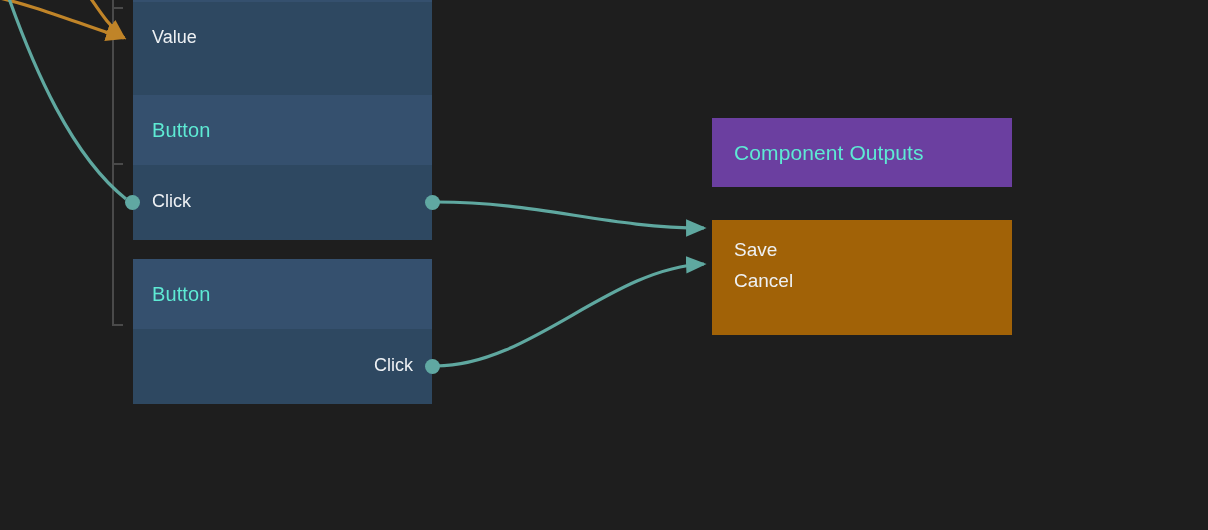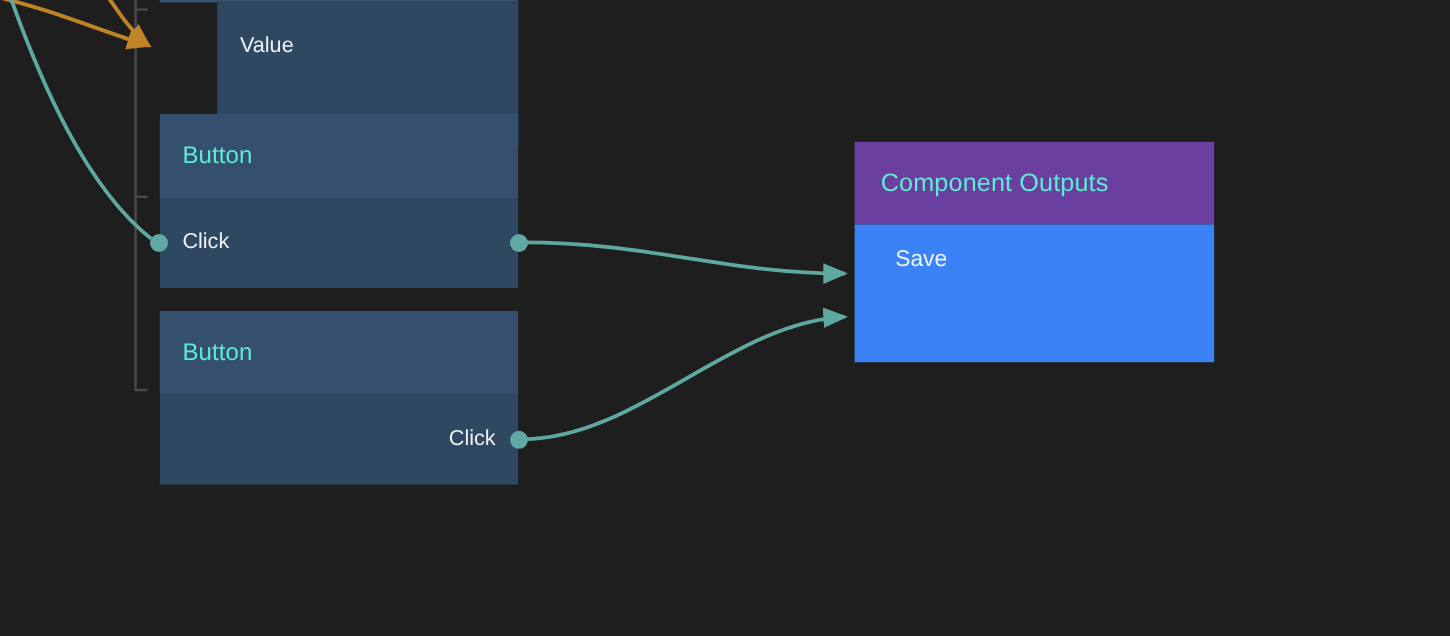--- a/index.html
+++ b/index.html
@@ -71,23 +71,24 @@
     background: #2e4861;
     padding-left: 19px;
     padding-right: 19px;
   }
   
   .node.purple .node-header {
     background: #6b3fa0;
     padding-left: 22px;
   }
   .node.purple .node-body {
-    background: #3b82f6;
-    padding-left: 34px;
+    background: #a16207;
+    padding-left: 22px;
     padding-right: 22px;
+    margin-top: 33px;
   }
   .node.purple .node-header-label {
     font-size: 21px;
   }
   .node.purple .port-label {
     font-size: 19px;
   }
   
   .port-dot {
     position: absolute;
@@ -133,21 +134,21 @@
 
     <path d="M 436,202 C 540,202 606,228 704,228" fill="none" stroke="#5fa8a0" stroke-width="3.2" marker-end="url(#arrow-teal)"></path>
 
     <path d="M 436,366 C 530,366 610,268 704,264" fill="none" stroke="#5fa8a0" stroke-width="3.2" marker-end="url(#arrow-teal)"></path>
   </svg>
 
   <div class="node blue" style="left:133px; top:-44px; width:299px;">
     <div class="node-header" style="height:46px;">
       <span class="node-header-label"></span>
     </div>
-    <div class="node-body" style="height:122px;margin-left:48px;">
+    <div class="node-body" style="height:122px;">
       <div class="port-row in" style="height:70px;">
         <span class="port-label">Value</span>
       </div>
     </div>
   </div>
 
   <div class="node blue" style="left:133px; top:95px; width:299px;">
     <div class="node-header" style="height:70px;">
       <span class="node-header-label">Button</span>
     </div>
@@ -173,16 +174,19 @@
   <div class="port-dot" style="left:425px; top:359px;"></div>
 
   <div class="node purple" style="left:712px; top:118px; width:300px;">
     <div class="node-header" style="height:69px;">
       <span class="node-header-label">Component Outputs</span>
     </div>
     <div class="node-body" style="height:115px;">
       <div class="port-row in" style="height:40px; padding-top:18px;">
         <span class="port-label">Save</span>
       </div>
+      <div class="port-row in" style="height:40px;">
+        <span class="port-label">Cancel</span>
+      </div>
     </div>
   </div>
 
 </div>
 
 </body></html>

